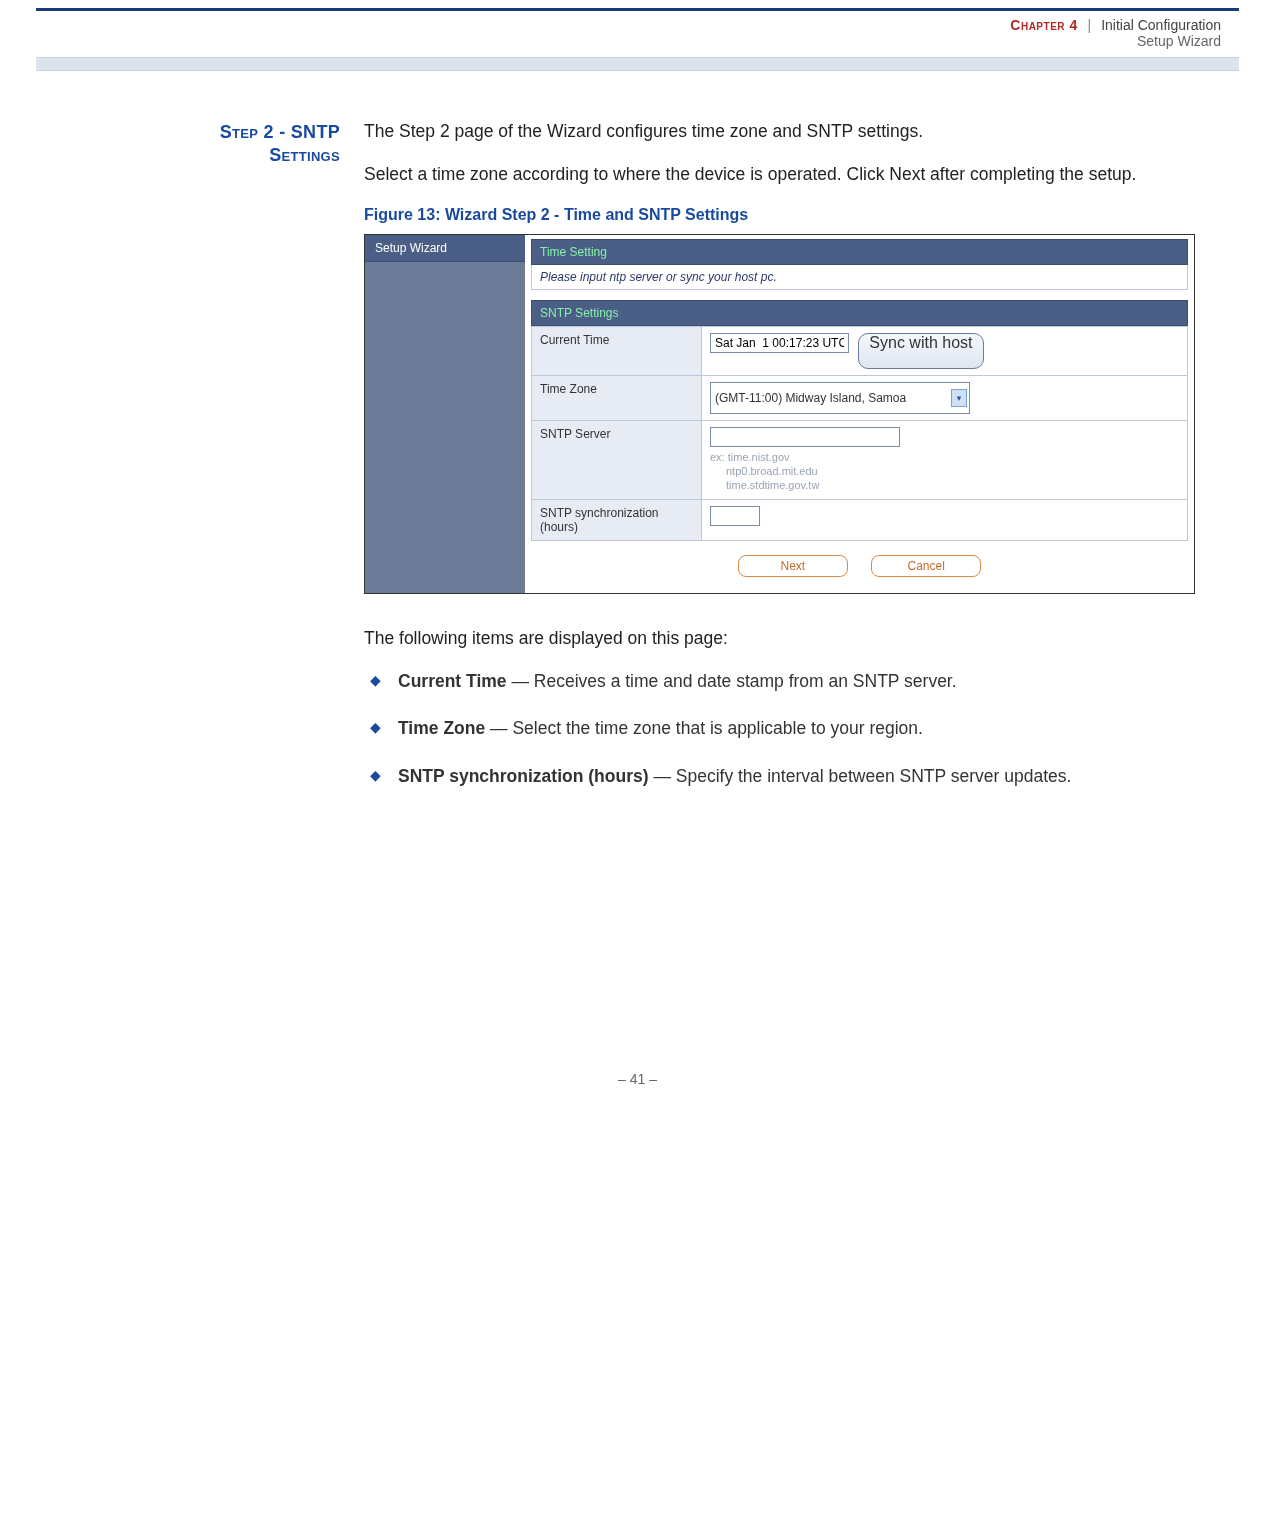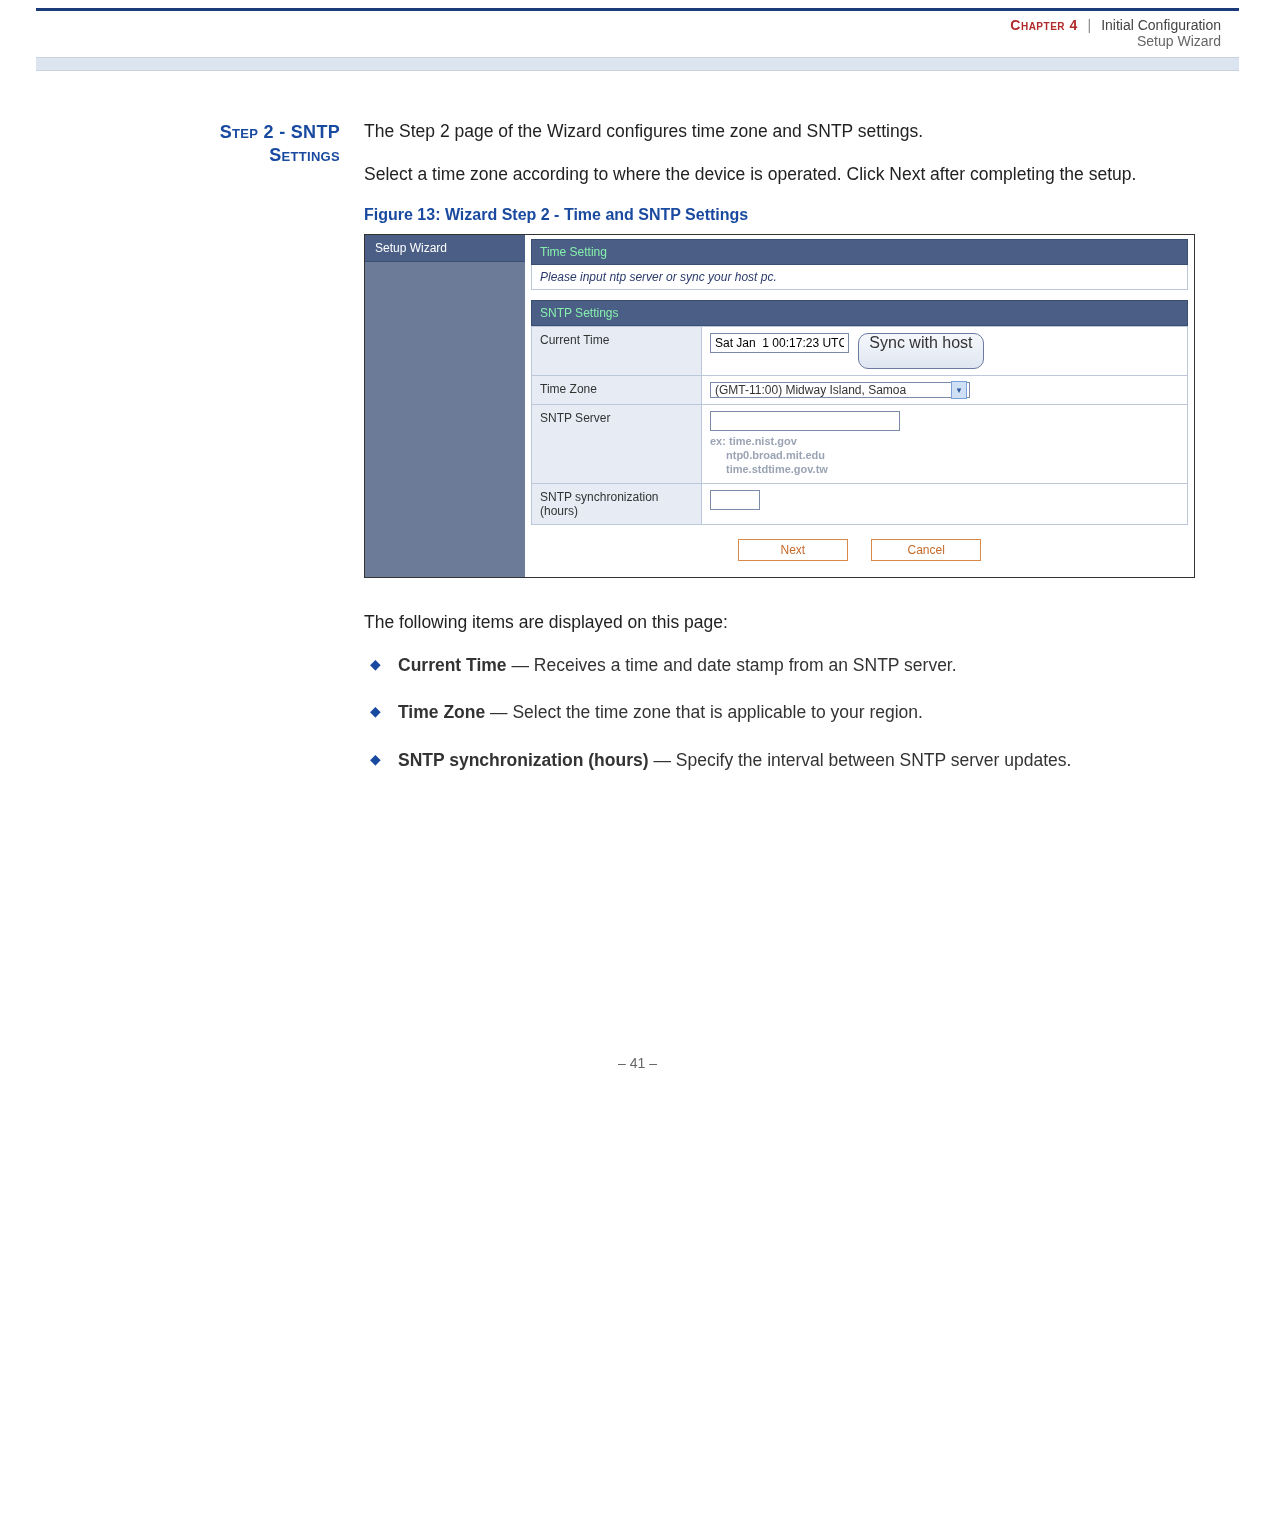--- a/index.html
+++ b/index.html
@@ -105,21 +105,21 @@
     font-family: Arial, sans-serif;
     font-size: 12px;
     height: 20px;
     border: 1px solid #7a8aa8;
     padding: 1px 4px;
     background: #fff;
   }
   .sel-in {
     font-family: Arial, sans-serif;
     font-size: 12px;
-    height: 16px;
+    height: 32px;
     border: 1px solid #7a8aa8;
     background: #fff;
     width: 260px;
     display: inline-flex;
     align-items: center;
     justify-content: space-between;
     padding: 0 2px 0 4px;
   }
   .sel-arrow {
     width: 16px; height: 18px;
@@ -134,32 +134,32 @@
     padding: 0 10px;
     border: 1px solid #6a7aa0;
     background: linear-gradient(#f5f7fb,#dfe6f1);
     font-size: 16px;
     color: #333;
     line-height: 18px;
     border-radius: 10px;
     vertical-align: top;
     margin-left: 6px;
   }
-  .hint { color: #9aa4b4; font-size: 11px; line-height: 1.3; margin-top: 3px; font-weight: bold; }
+  .hint { color: #9aa4b4; font-size: 11px; line-height: 1.3; margin-top: 3px; }
   .hint .indent { padding-left: 16px; display: block; }
   .wiz-btns { text-align: center; padding: 14px 0 4px 0; }
   .wiz-btn {
     display: inline-block;
     width: 110px;
     height: 22px;
     line-height: 20px;
     border: 1px solid #d98a4a;
     color: #c56a2a;
     background: #fff;
-    border-radius: 0;
+    border-radius: 8px;
     margin: 0 10px;
     font-size: 12px;
     text-align: center;
   }
 
   .intro-after { margin-top: 32px; }
   ul.bullets { list-style: none; padding: 0; margin: 14px 0 0 0; }
   ul.bullets li { position: relative; padding-left: 34px; margin: 0 0 22px 0; line-height: 1.45; font-size: 17.5px; }
   ul.bullets li::before {
     content: "◆";

